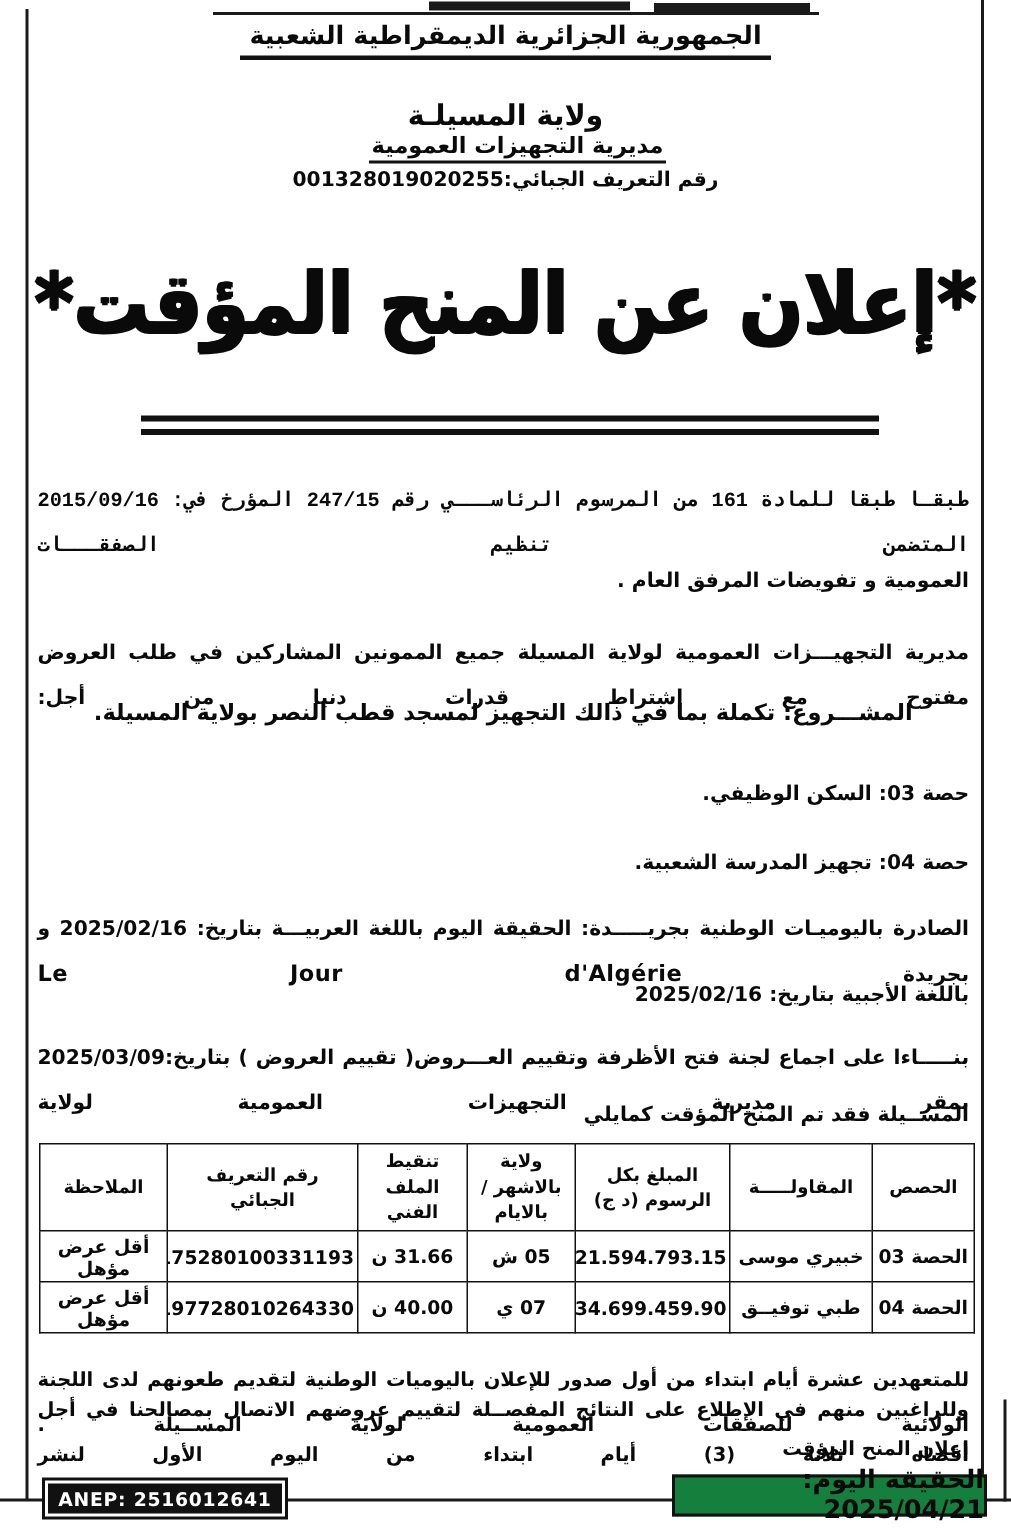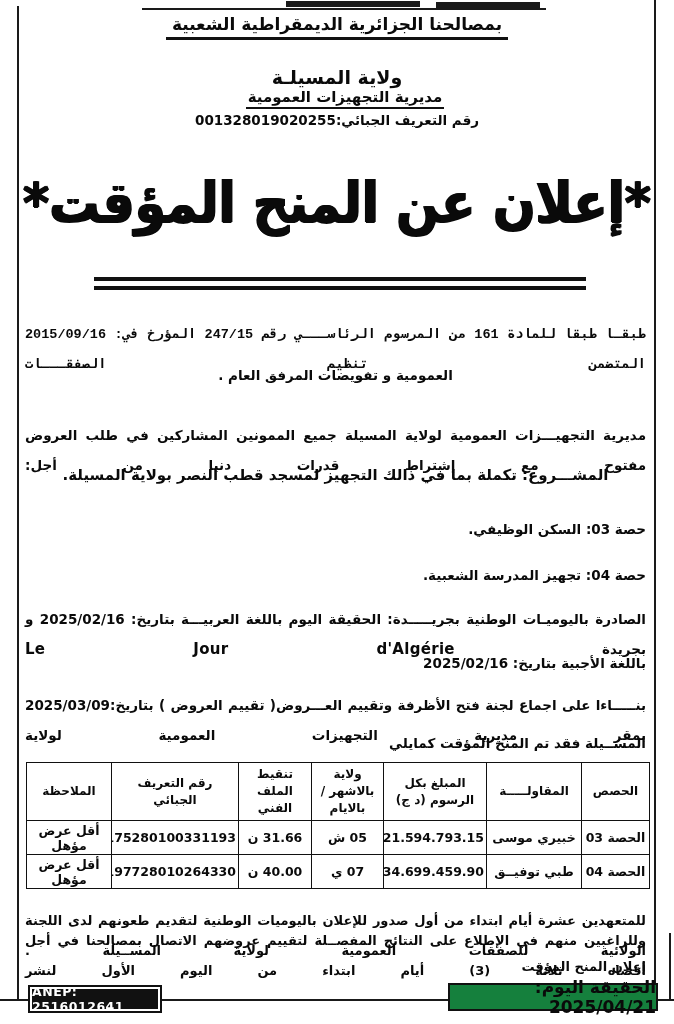--- a/index.html
+++ b/index.html
@@ -31,21 +31,21 @@
     text-shadow:1px 0 0 currentColor,-1px 0 0 currentColor,0 1px 0 currentColor;
     white-space:nowrap;
   }
   .title-underline{left:94px;top:277px;width:492px;height:5px;background:transparent;
     border-top:4px solid #111;border-bottom:4px solid #111;}
   
   .para{left:25px;right:28px;direction:rtl;font-size:13.5px;line-height:30px;}
   .jall{text-align:justify;text-align-last:justify;}
   .ralign{text-align:right;}
   .p-decree-1{top:320px;font-family:Liberation Mono, monospace;}
-  .p-decree-2{top:360px;text-align:center;}
+  .p-decree-2{top:372px;}
   .p-invite{top:420px;}
   .p-project{top:460px;text-align:center;font-size:15px;}
   .p-lot3{top:514px;}
   .p-lot4{top:560px;}
   .p-pub1{top:604px;}
   .latin-journal{direction:ltr;font-size:15px;letter-spacing:0.3px;}
   .p-pub2{top:648px;}
   .p-eval1{top:690px;}
   .p-eval2{top:728px;}
   
@@ -54,42 +54,42 @@
   .award-table th,.award-table td{
     border:1.6px solid #111;font-weight:bold;text-align:center;vertical-align:middle;
     padding:1px 2px;overflow:hidden;}
   .award-table th{height:55px;font-size:12px;line-height:17px;}
   .award-table td{height:31px;font-size:12.5px;margin-left:32px;}
   
   .p-appeal1{top:890px;font-size:13px;margin-top:16px;}
   .p-appeal2{top:926px;font-size:13px;}
   .p-appeal3{top:952px;font-size:13px;}
   .footer-rule{left:0;top:999px;width:674px;height:2px;}
-  .anep-box{left:28px;top:985px;width:134px;height:28px;border:2px solid #111;background:#fff;
+  .anep-box{left:28px;top:985px;width:164px;height:28px;border:2px solid #111;background:#fff;
     display:flex;align-items:center;justify-content:center;padding:2px;box-sizing:border-box;}
   .anep-inner{background:#111;color:#fff;width:100%;height:100%;display:flex;align-items:center;
     justify-content:center;font-size:12.5px;letter-spacing:0.5px;direction:ltr;}
   .journal-box{left:448px;top:983px;width:210px;height:28px;border:2px solid #111;background:#15803d;
     display:flex;align-items:center;justify-content:center;direction:rtl;font-size:17px;
     box-sizing:border-box;}
 </style>
 </head>
 <body>
 
 <div class="page">
 
   <div class="abs rule border-left"></div>
   <div class="abs rule border-right"></div>
   <div class="abs rule top-rule"></div>
   <div class="abs rule art1"></div>
   <div class="abs rule art2"></div>
   <div class="abs rule corner-right"></div>
 
   <div class="abs center-line republic">
-    <span>بمصالحنا الجزائرية الديمقراطية الشعبية</span>
+    <span>الجمهورية الجزائرية الديمقراطية الشعبية</span>
   </div>
   <div class="abs center-line wilaya">ولاية المسيلـة</div>
   <div class="abs center-line directorate">
     <span>مديرية التجهيزات العمومية</span>
   </div>
   <div class="abs center-line taxline">
     <span>رقم التعريف الجبائي:</span><span>001328019020255</span>
   </div>
 
   <div class="abs main-title">*إعلان عن المنح المؤقت*</div>

